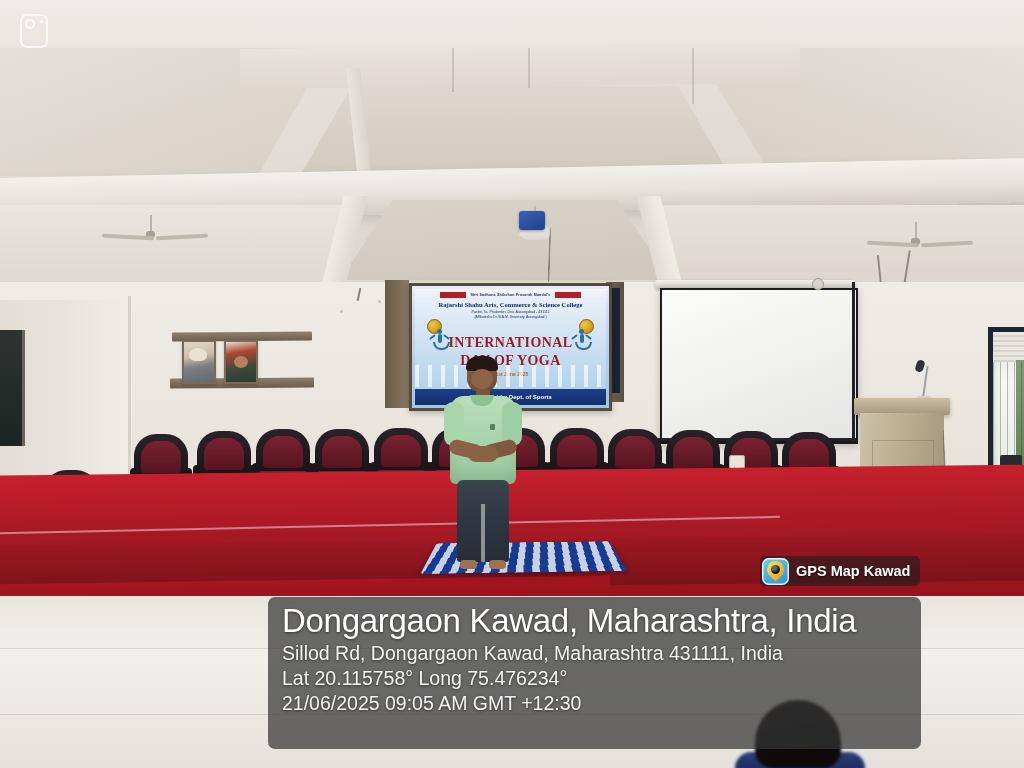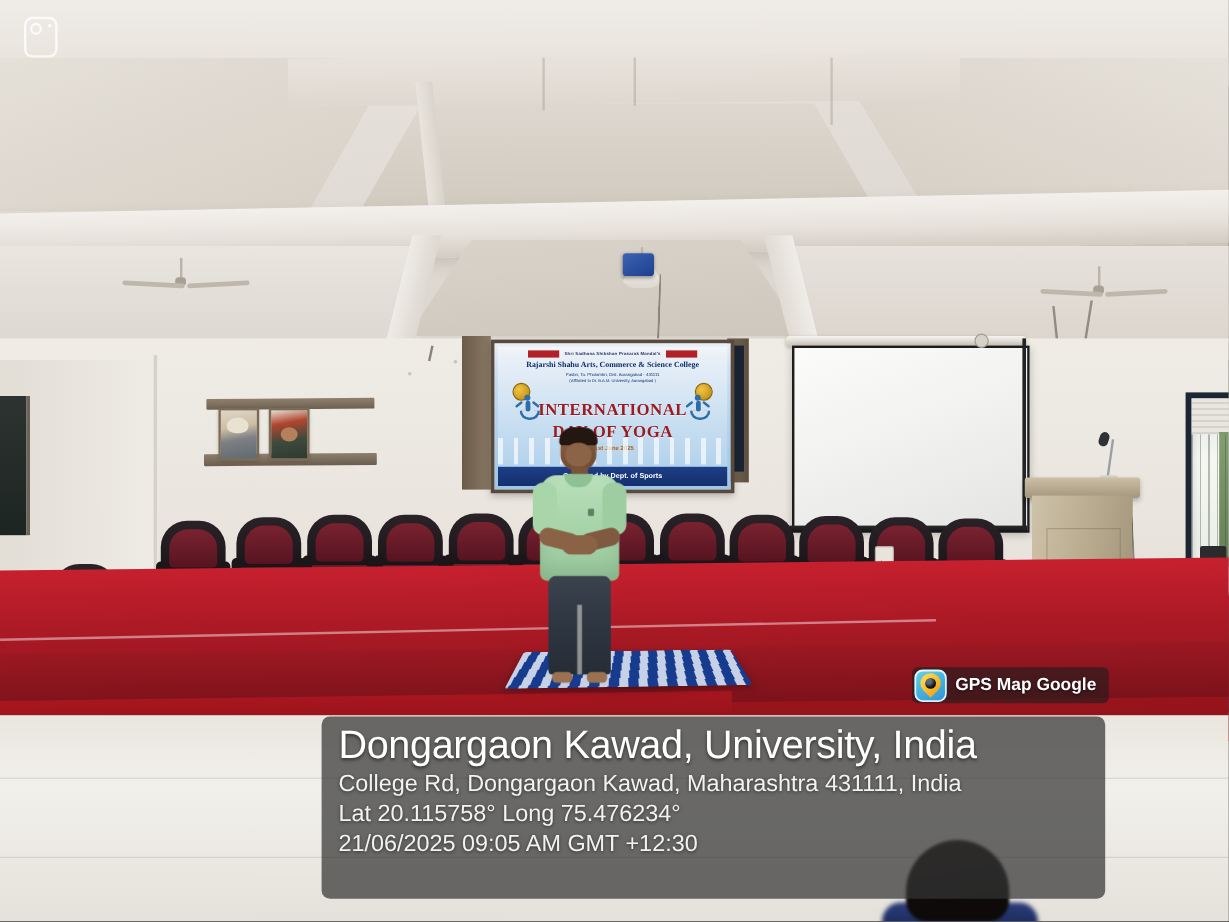--- a/index.html
+++ b/index.html
@@ -928,24 +928,24 @@
   <div class="cam-watermark">
     <span class="dot"></span>
       <span class="dot2"></span>
   </div>
 
   <div class="gps-badge">
     <span class="gps-icon">
       <span class="pin"></span>
         <span class="lens"></span>
     </span>
-    <span class="gps-label">GPS Map Google</span>
+    <span class="gps-label">GPS Map Kawad</span>
   </div>
 
 
   <div class="info-panel">
-    <div class="info-title">Dongargaon Kawad, University, India</div>
-    <div class="info-line">College Rd, Dongargaon Kawad, Maharashtra 431111, India</div>
+    <div class="info-title">Dongargaon Kawad, Maharashtra, India</div>
+    <div class="info-line">Sillod Rd, Dongargaon Kawad, Maharashtra 431111, India</div>
     <div class="info-line">Lat 20.115758° Long 75.476234°</div>
     <div class="info-line">21/06/2025 09:05 AM GMT +12:30</div>
   </div>
 
 </div>
 
 </body></html>

